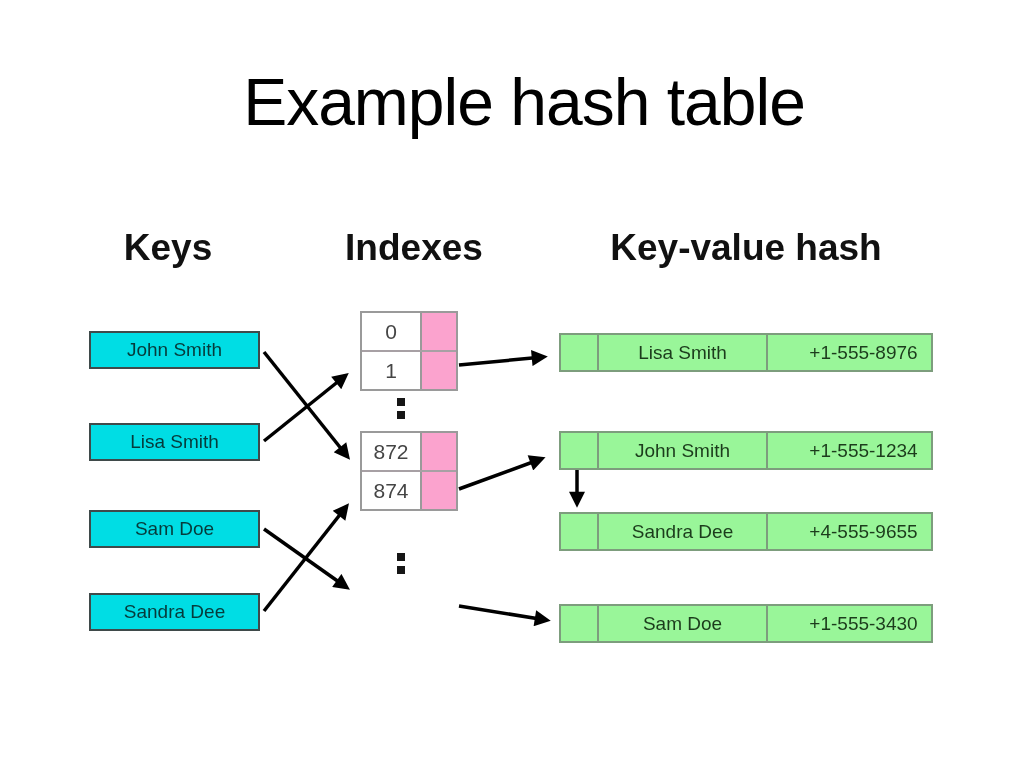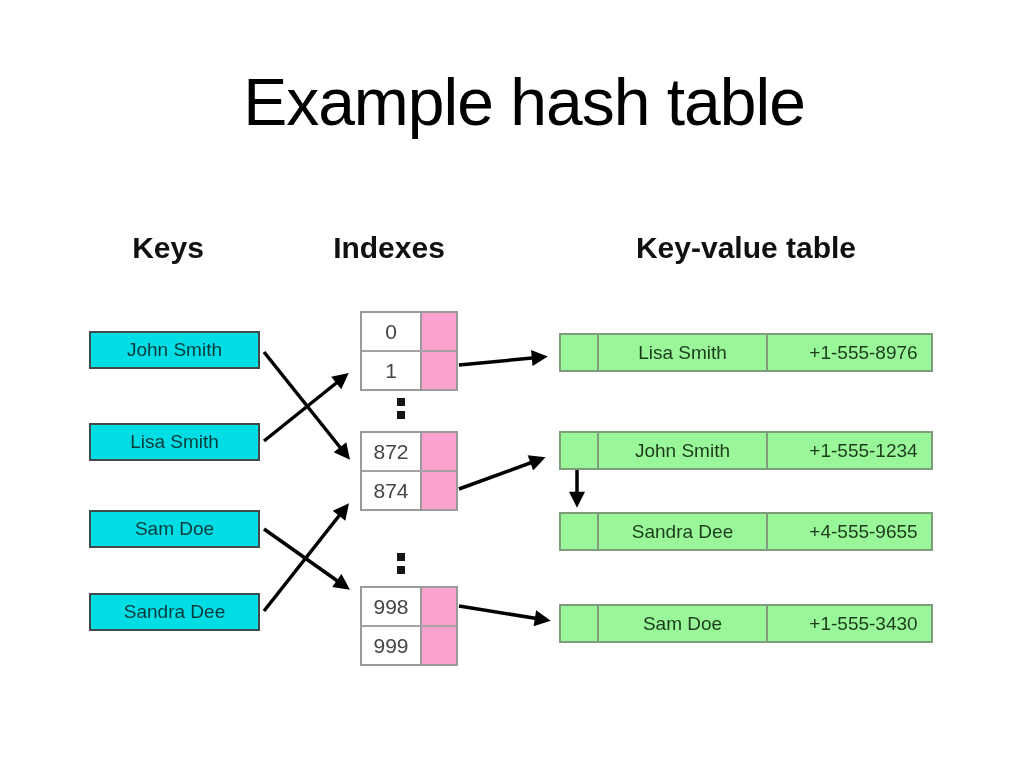--- a/index.html
+++ b/index.html
@@ -5,21 +5,21 @@
   html,body{margin:0;padding:0;background:#fff;}
   .slide{
     position:relative;width:1024px;height:768px;background:#ffffff;overflow:hidden;
     font-family:"Liberation Sans","DejaVu Sans",sans-serif;color:#000;
   }
   .title{
     position:absolute;left:0;top:52px;width:1024px;margin:12px;
     text-align:center;font-size:66px;font-weight:400;letter-spacing:-1px;color:#000;
   }
   .col-header{
-    position:absolute;text-align:center;font-size:30px;font-weight:700;color:#111;line-height:35px;
+    position:absolute;text-align:center;font-size:37px;font-weight:700;color:#111;line-height:35px;
   }
   .arrows{position:absolute;left:0;top:0;pointer-events:none;}
   .key-box{
     position:absolute;left:89px;width:171px;height:38px;box-sizing:border-box;
     background:#00dde4;border:2px solid #3f4a4a;
     display:flex;align-items:center;justify-content:center;
     font-size:19px;color:#063b3b;font-weight:500;
   }
   .idx-group{
     position:absolute;left:360px;width:98px;box-sizing:border-box;
@@ -45,23 +45,23 @@
   .r-phone{flex:1;display:flex;align-items:center;justify-content:center;margin-left:28px;}
 </style>
 </head>
 <body>
 
 <div class="slide">
 
   <h1 class="title">Example hash table</h1>
 
   <div class="col-header" style="left:98px;top:230px;width:140px">Keys</div>
-  <div class="col-header" style="left:314px;top:230px;width:150px">Indexes</div>
+  <div class="col-header" style="left:339px;top:230px;width:150px">Indexes</div>
   <div class="col-header" style="left:600px;top:230px;width:292px">
-    <div>Key-value table</div>
+    <div>Key-value hash</div>
   </div>
 
   <svg class="arrows" width="1024" height="768" viewBox="0 0 1024 768">
     <defs>
       <marker id="ah" viewBox="0 0 10 10" refX="7" refY="5" markerWidth="5" markerHeight="4.6" orient="auto">
         <path d="M0 0 L10 5 L0 10 z" fill="#000"></path>
       </marker>
     </defs>
     <g stroke="#000" stroke-width="3.5" fill="none">
       <line x1="264" y1="352" x2="347" y2="456" marker-end="url(#ah)"></line>
@@ -105,30 +105,20 @@
       <div class="idx-num">874</div>
       <div class="idx-slot"></div>
     </div>
   </div>
 
   <div class="vdots" style="left:397px;top:553px">
     <div class="dot"></div>
       <div class="dot"></div>
   </div>
 
-  <div class="idx-group" style="top:586px">
-    <div class="idx-row">
-      <div class="idx-num">998</div>
-      <div class="idx-slot"></div>
-    </div>
-    <div class="idx-row">
-      <div class="idx-num">999</div>
-      <div class="idx-slot"></div>
-    </div>
-  </div>
 
   <div class="record" style="top:333px">
     <div class="r-slot"></div>
     <div class="r-name">Lisa Smith</div>
     <div class="r-phone">+1-555-8976</div>
   </div>
   <div class="record" style="top:431px">
     <div class="r-slot"></div>
     <div class="r-name">John Smith</div>
     <div class="r-phone">+1-555-1234</div>

